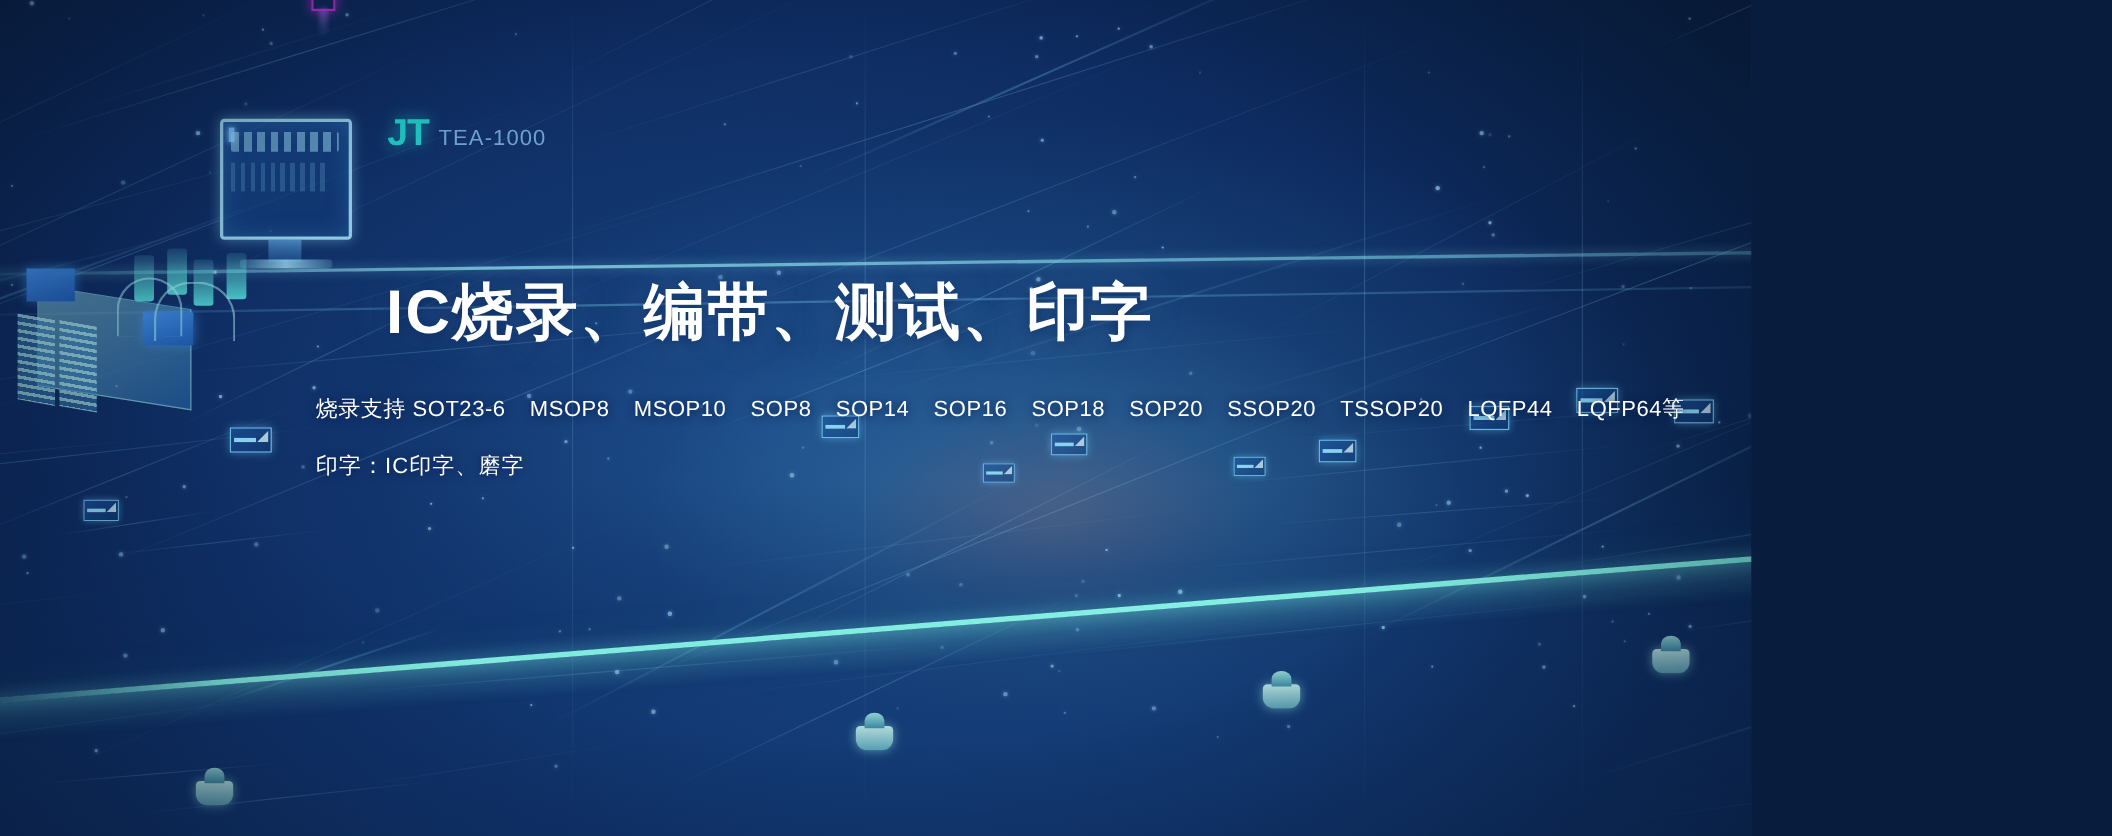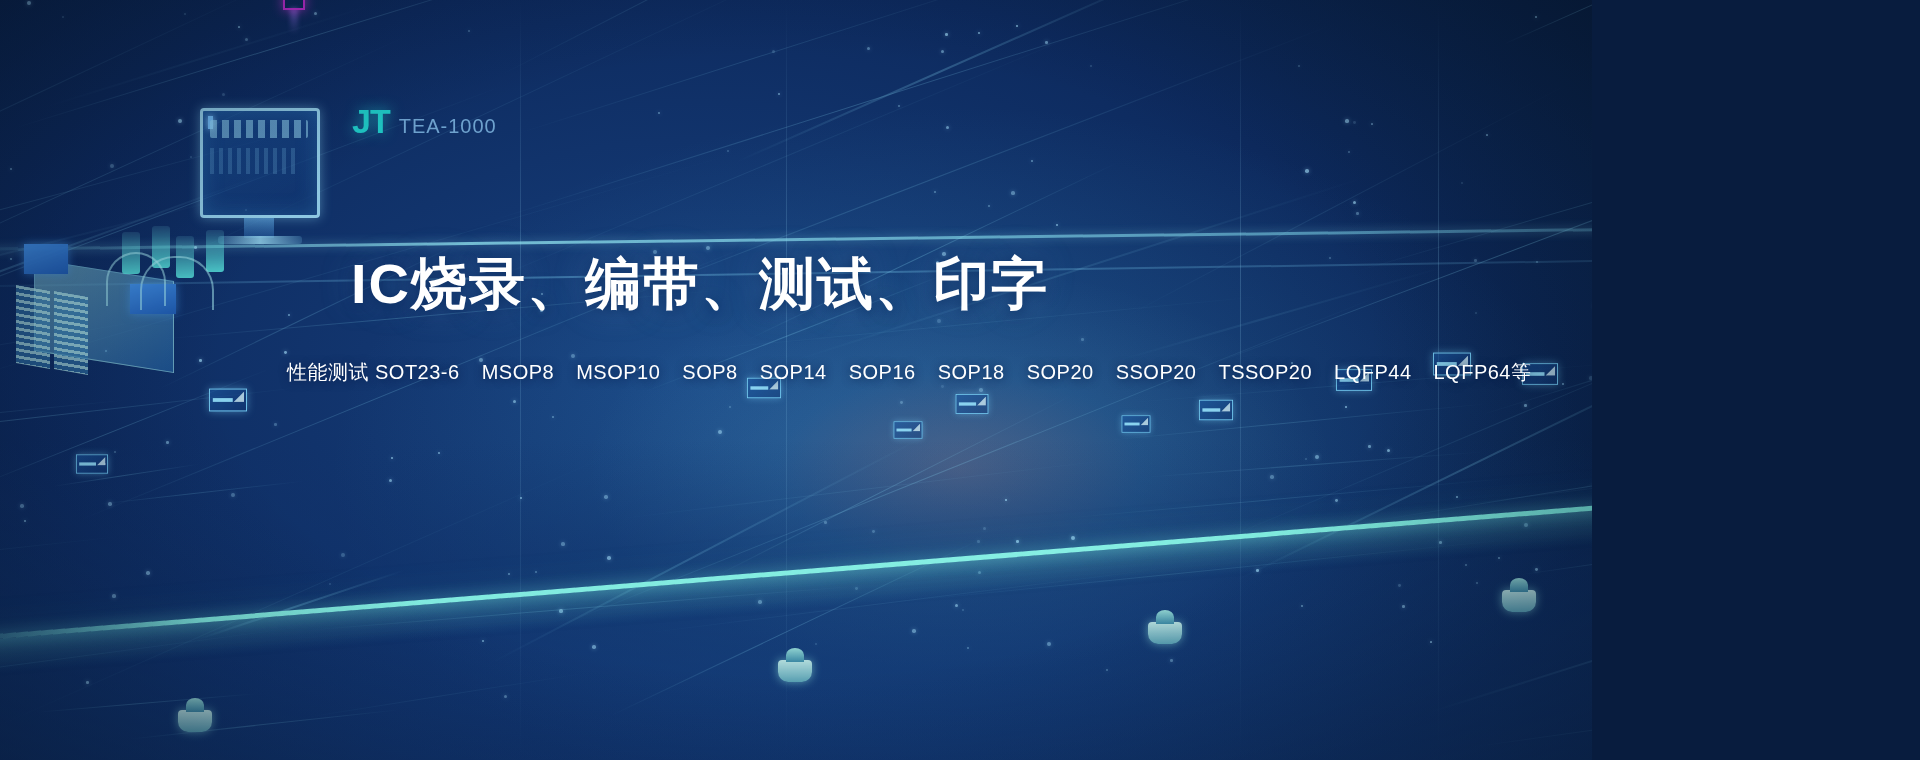--- a/index.html
+++ b/index.html
@@ -551,21 +551,22 @@
   <div class="rail-foot" style="left:178px;  top:710px;"></div>
   <div class="rail-foot" style="left:778px;  top:660px;"></div>
   <div class="rail-foot" style="left:1148px; top:622px;"></div>
   <div class="rail-foot" style="left:1502px; top:590px;"></div>
 
   <div class="content">
 
     <h1 class="headline">IC烧录、编带、测试、印字</h1>
 
     <div class="subline sub-specs">
-      <span class="lead">性能测试</span>
+      <span class="lead">烧录支持</span>
       <span id="pkg-list"><span class="pkg">SOT23-6</span><span class="pkg">MSOP8</span><span class="pkg">MSOP10</span><span class="pkg">SOP8</span><span class="pkg">SOP14</span><span class="pkg">SOP16</span><span class="pkg">SOP18</span><span class="pkg">SOP20</span><span class="pkg">SSOP20</span><span class="pkg">TSSOP20</span><span class="pkg">LQFP44</span><span class="pkg">LQFP64等</span></span>
     </div>
 
 
+    <div class="subline sub-print">印字：IC印字、磨字</div>
   </div>
 
   <div class="vignette"></div>
 </div>
 
 </body></html>

